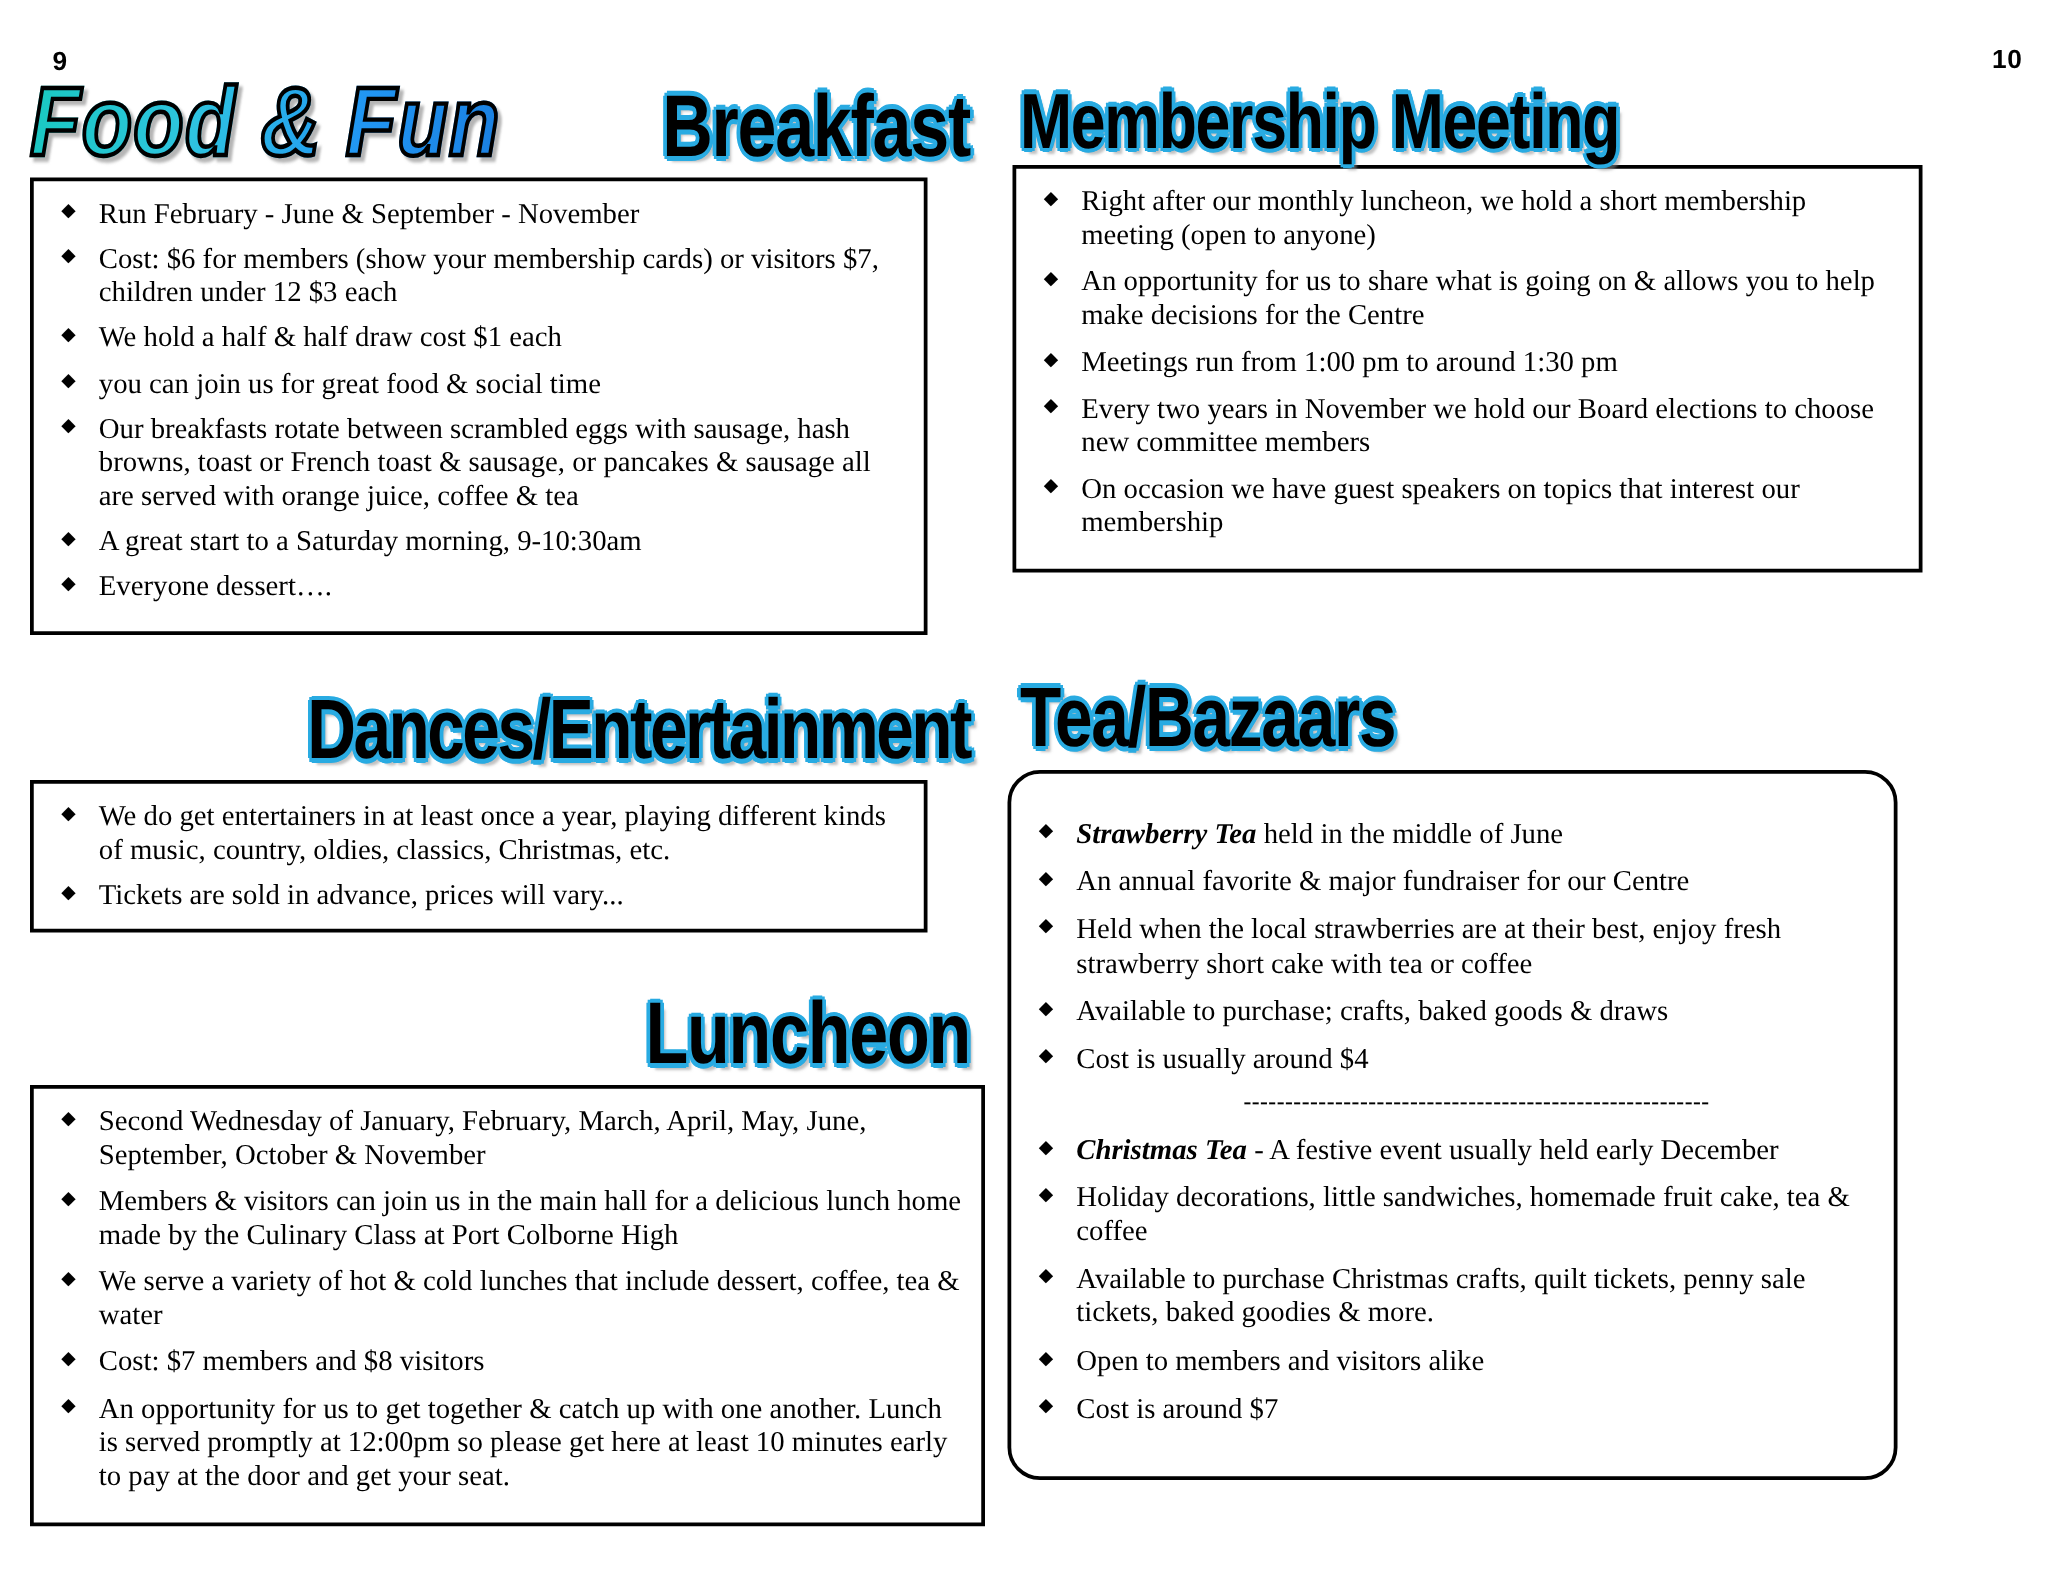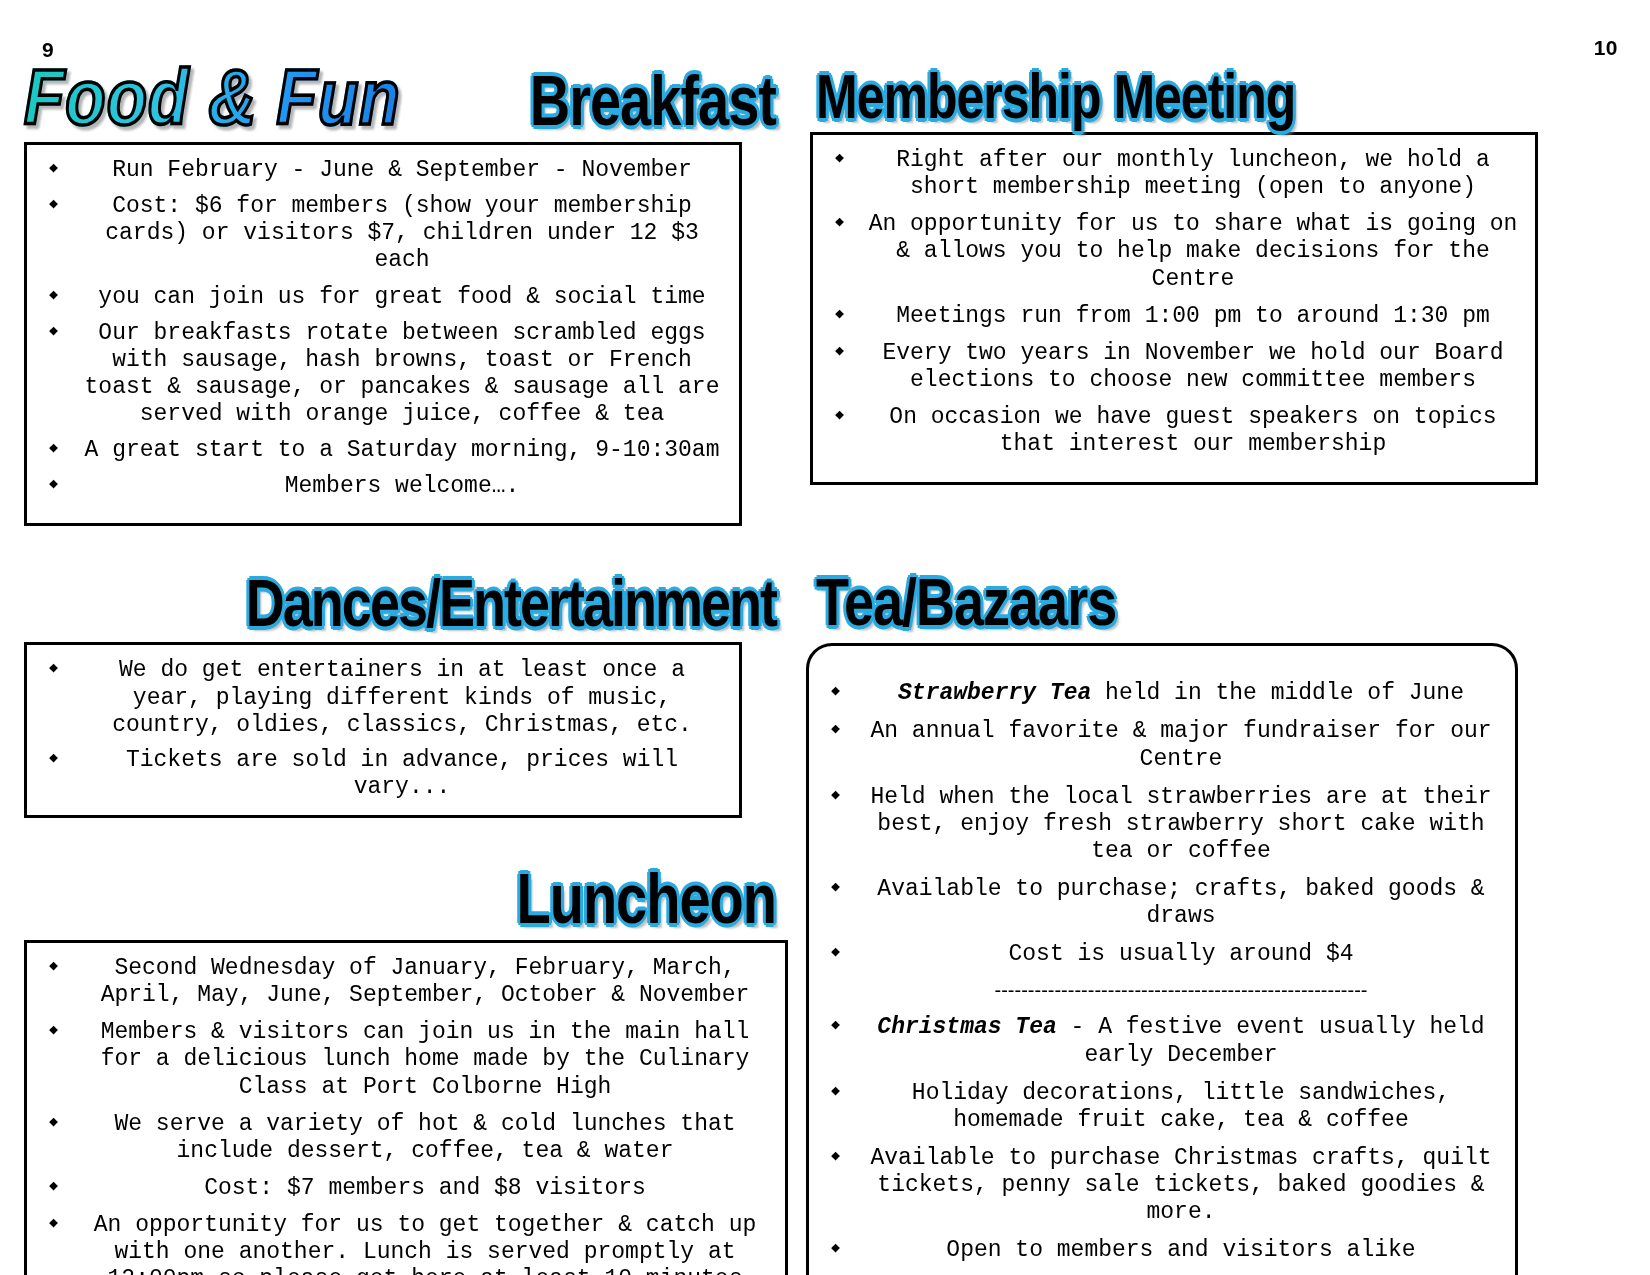--- a/index.html
+++ b/index.html
@@ -131,23 +131,22 @@
     list-style: none;
     margin: 0;
     padding: 0;
   }
   ul.bullets > li {
     position: relative;
     padding-left: 38px;
     margin: 0 0 8px 0;
     font-size: 23px;
     line-height: 1.18;
-    font-family: Liberation Mono, monospace;
-    color: #000;
-    text-align: center;
+    font-family: Liberation Serif, serif;
+    color: #000;
   }
   ul.bullets > li:last-child { margin-bottom: 0; }
   ul.bullets > li::before {
     content: "\25C6";
     position: absolute;
     left: 8px;
     top: 1px;
     font-size: 15px;
     line-height: 1.5;
     color: #000;
@@ -203,24 +202,25 @@
 
     <div class="title-row" id="breakfast-title-row">
       <div class="wa wa-gradient">Food &amp; Fun</div>
       <div class="wa wa-outline h-breakfast">Breakfast</div>
     </div>
 
     <div class="box" id="breakfast-box">
       <ul class="bullets">
         <li>Run February - June &amp; September - November</li>
         <li>Cost: $6 for members (show your membership cards) or visitors $7, children under 12 $3 each</li>
+        <li>We hold a half &amp; half draw cost $1 each</li>
         <li>you can join us for great food &amp; social time</li>
         <li>Our breakfasts rotate between scrambled eggs with sausage, hash browns, toast or French toast &amp; sausage, or pancakes &amp; sausage all are served with orange juice, coffee &amp; tea</li>
         <li>A great start to a Saturday morning, 9-10:30am</li>
-        <li>Members welcome….</li>
+        <li>Everyone dessert….</li>
       </ul>
     </div>
 
     <div class="title-row" id="dances-title-row">
       <div style="flex:1"></div>
       <div class="wa wa-outline h-dances">Dances/Entertainment</div>
     </div>
 
     <div class="box" id="dances-box">
       <ul class="bullets">

